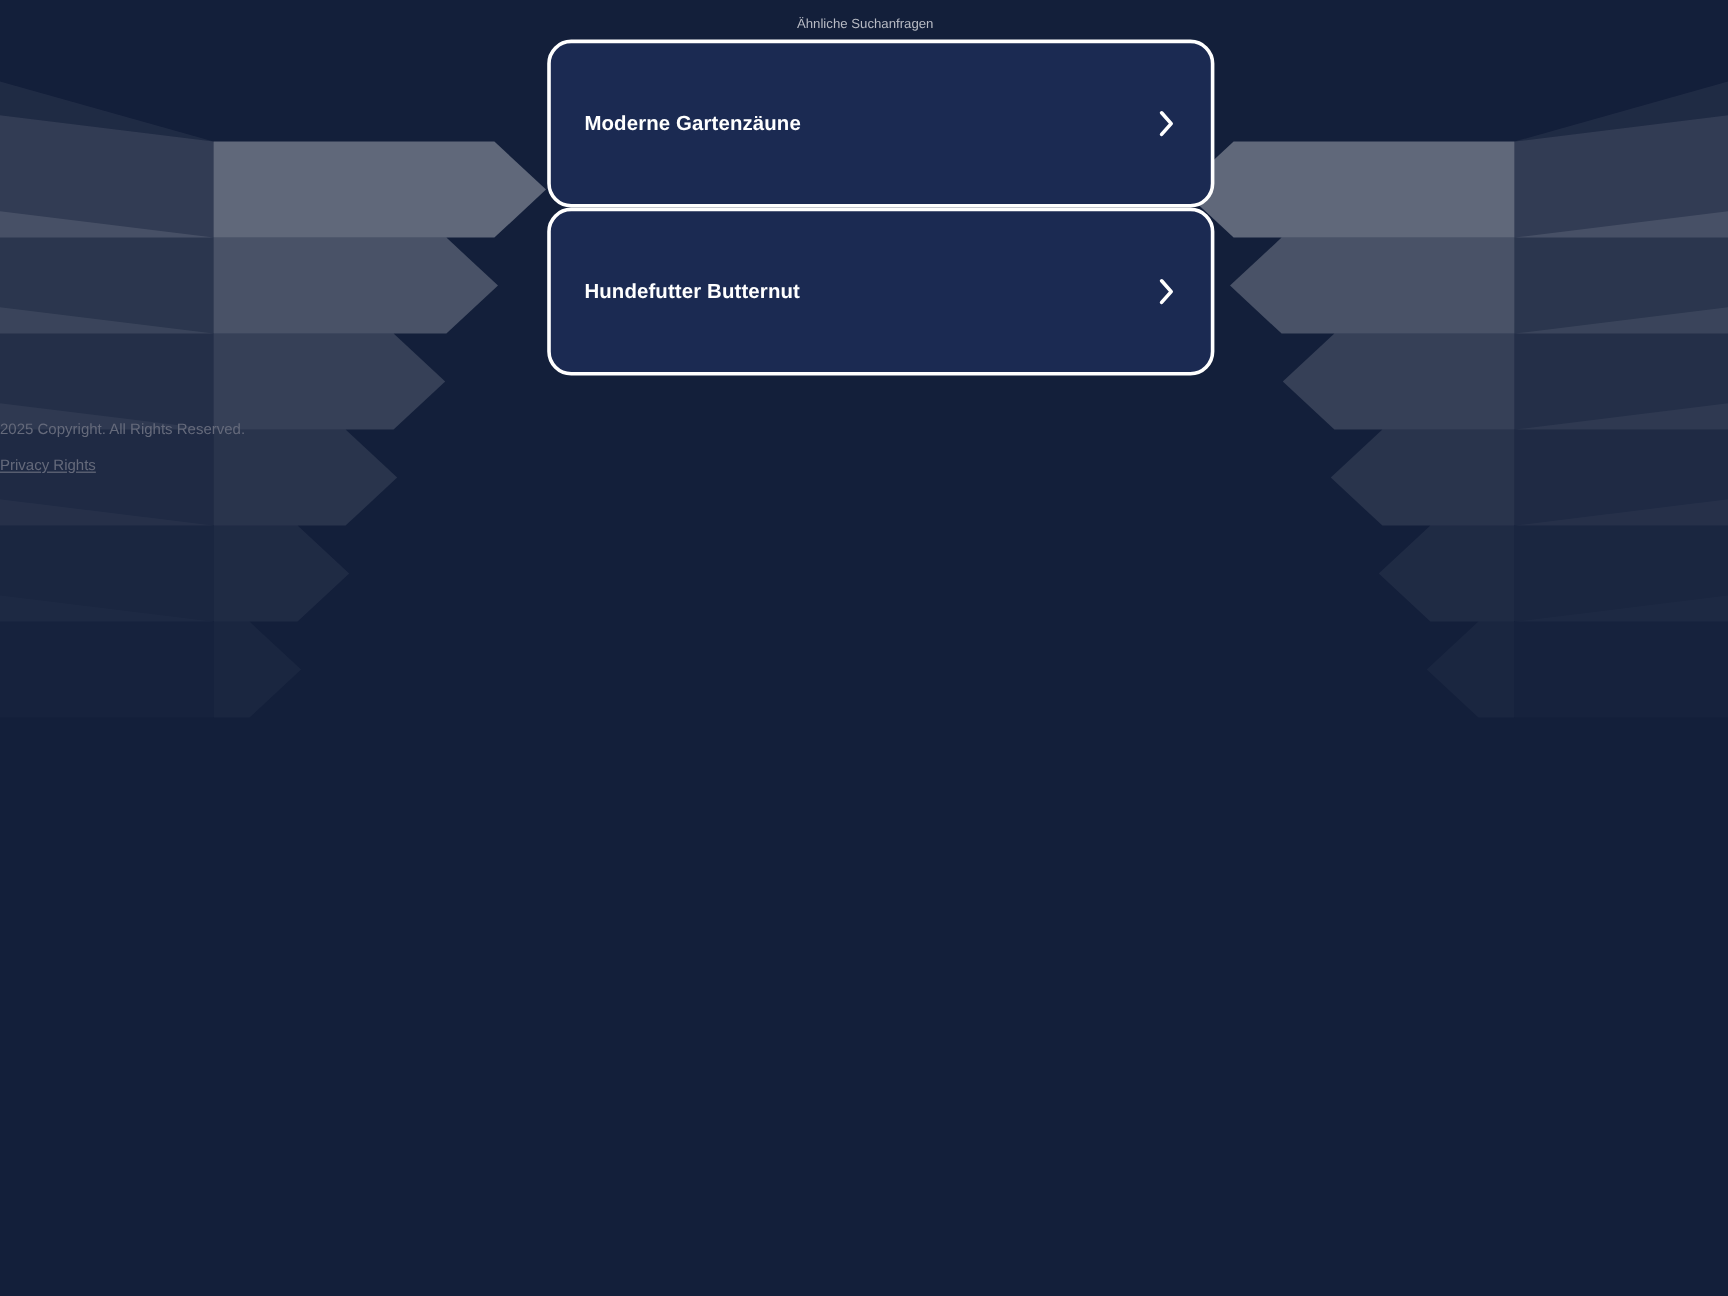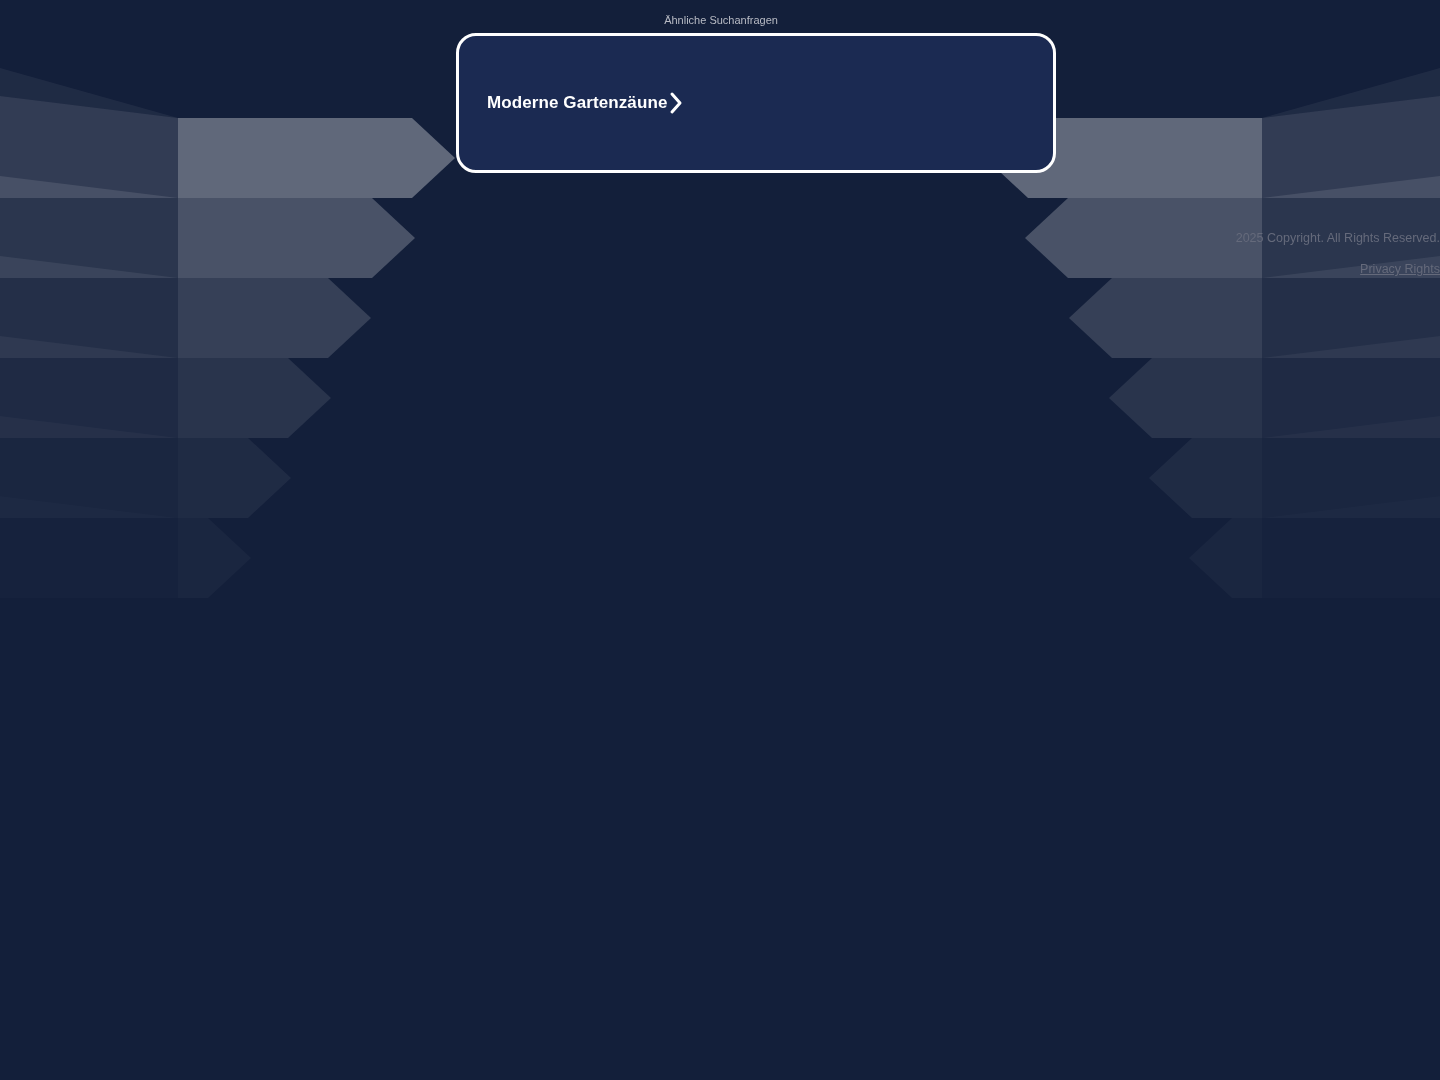--- a/index.html
+++ b/index.html
@@ -67,21 +67,22 @@
 
   .card-list {
     list-style: none;
     margin: 0;
     padding: 0;
   }
 
   .card {
     display: flex;
     align-items: center;
-    width: 600px;
+    justify-content: space-between;
+    width: 556px;
     height: 140px;
     margin-bottom: 20px;
     padding: 0 28px 0 28px;
     background: #1b2a52;
     border: 3px solid #ffffff;
     border-radius: 20px;
     text-decoration: none;
     cursor: pointer;
   }
   .card:last-child { margin-bottom: 0; }
@@ -95,22 +96,22 @@
   }
 
   .chevron-icon {
     width: 18px;
     height: 26px;
     flex: 0 0 auto;
     display: block;
   }
 
   #footer {
-    margin-top: 56px;
-    text-align: right;
+    margin-top: 36px;
+    text-align: left;
   }
 
   #copyright {
     font-size: 12.5px;
     line-height: 18px;
     color: #656a7b;
     margin: 0 0 12px 0;
   }
 
   #privacy-link {
@@ -170,20 +171,28 @@
         <li>
           <a class="card" href="#">
             <span class="card-label">Moderne Gartenzäune</span>
             <svg class="chevron-icon" viewBox="0 0 18 26" fill="none" aria-hidden="true">
               <path d="M5 4 L13 13 L5 22" stroke="#ffffff" stroke-width="3" stroke-linecap="round" stroke-linejoin="round" fill="none"></path>
             </svg>
           </a>
         </li>
 
 
+        <li>
+          <a class="card" href="#">
+            <span class="card-label">Hundefutter Butternut</span>
+            <svg class="chevron-icon" viewBox="0 0 18 26" fill="none" aria-hidden="true">
+              <path d="M5 4 L13 13 L5 22" stroke="#ffffff" stroke-width="3" stroke-linecap="round" stroke-linejoin="round" fill="none"></path>
+            </svg>
+          </a>
+        </li>
 
       </ul>
     </div>
 
     <div id="footer">
       <div id="copyright">2025 Copyright. All Rights Reserved.</div>
       <a id="privacy-link" href="#">Privacy Rights</a>
     </div>
 
   </div>

